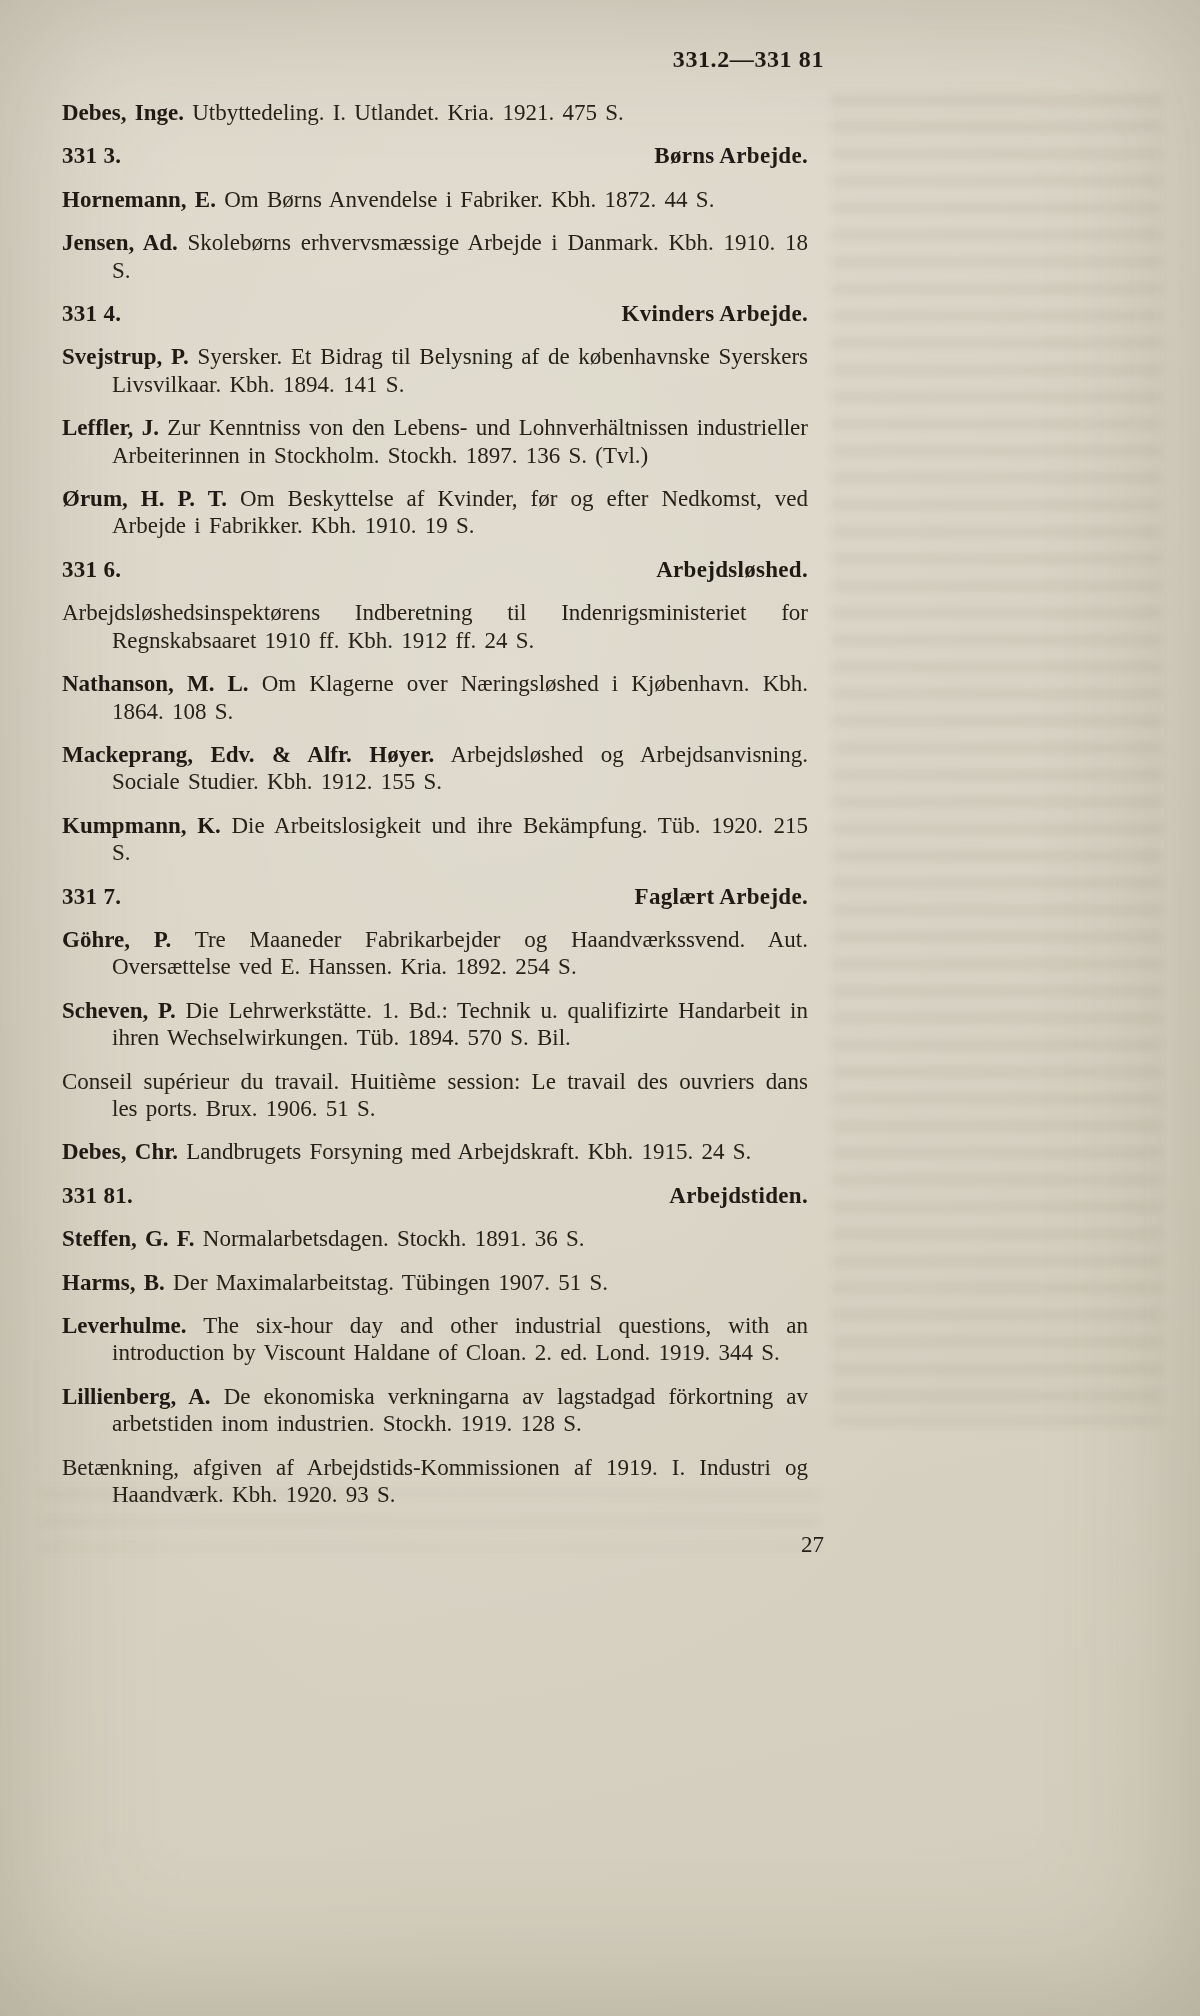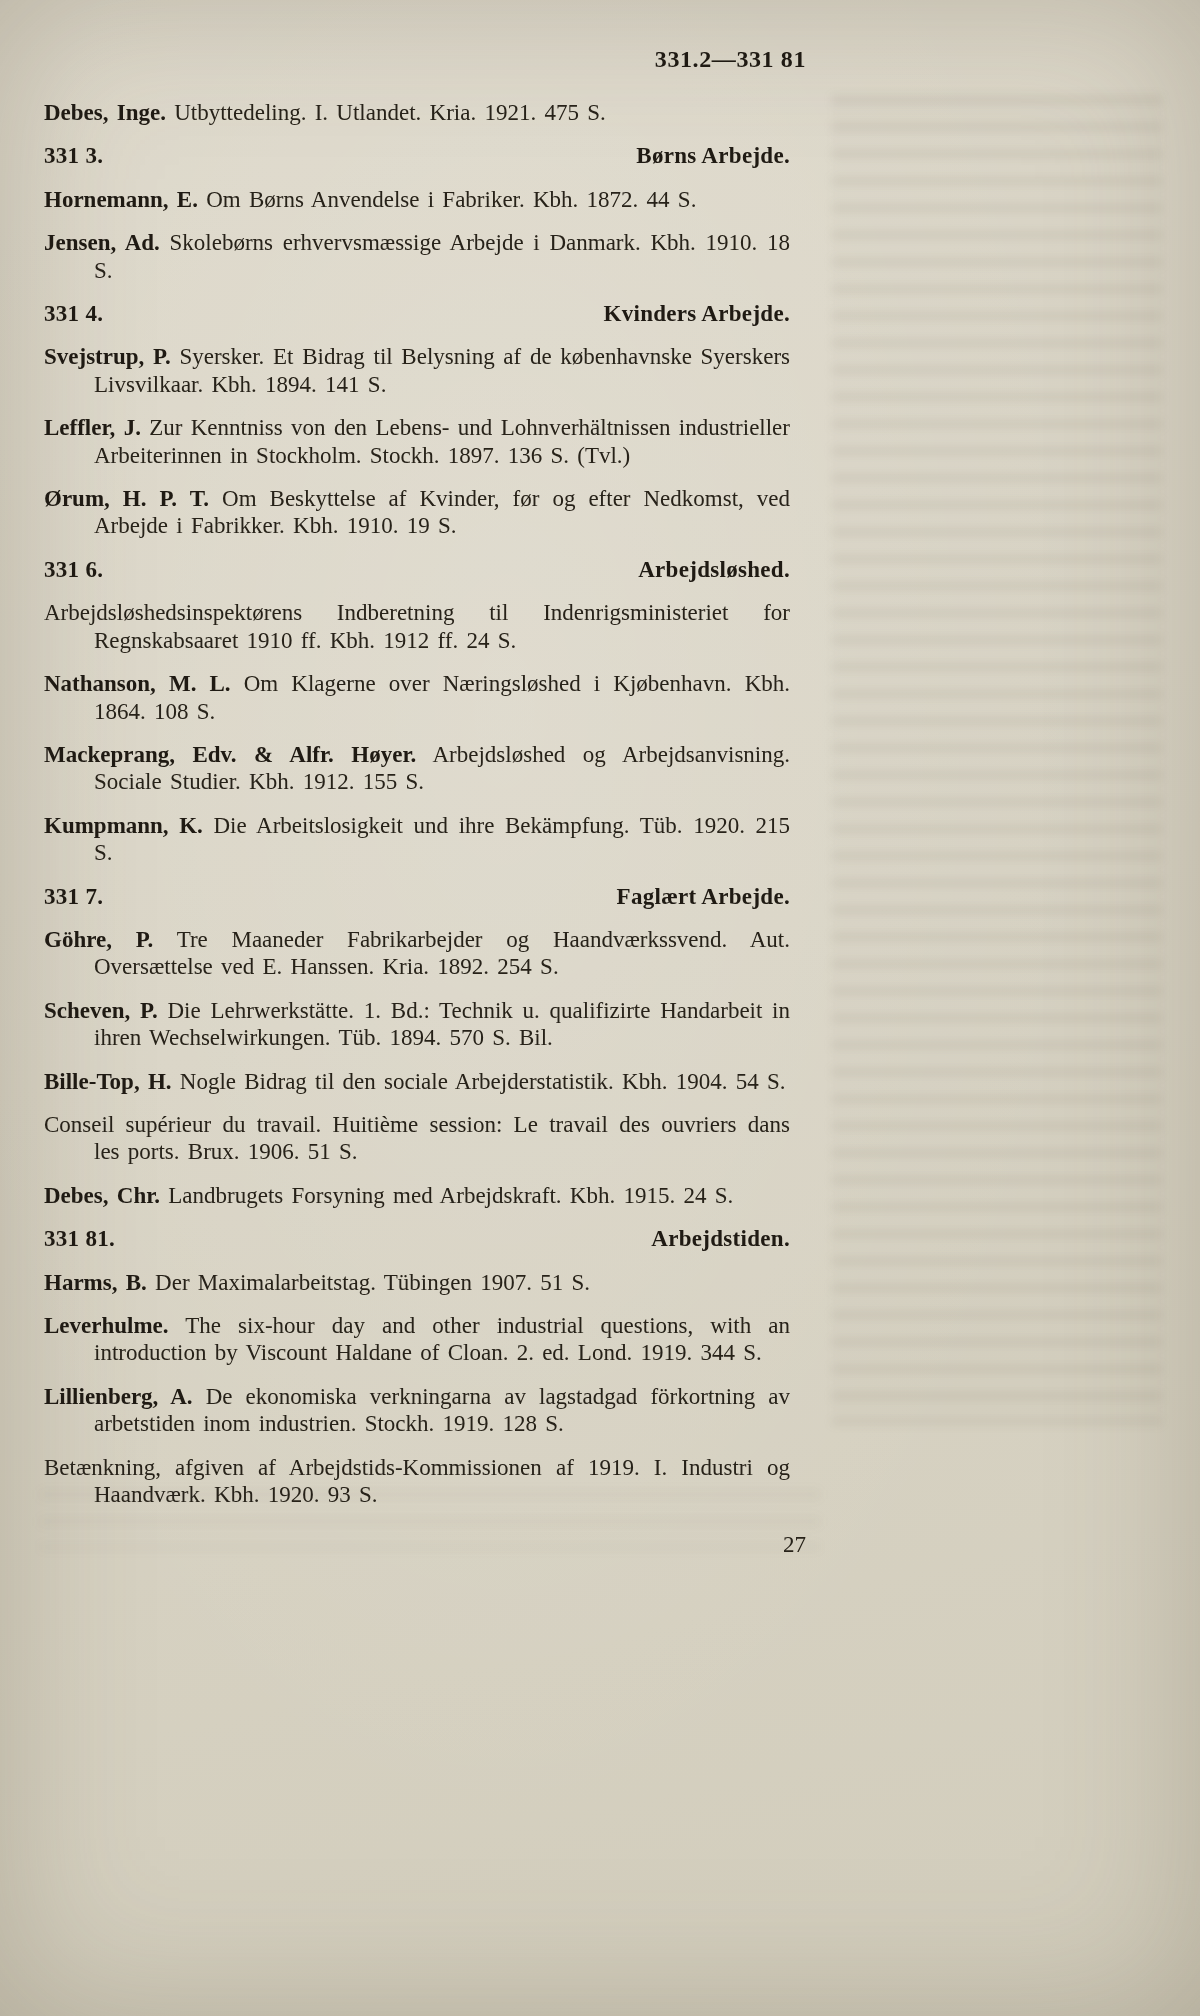--- a/index.html
+++ b/index.html
@@ -41,21 +41,21 @@
     width: 780px;
     height: 60px;
     background: repeating-linear-gradient(180deg,
       rgba(108, 101, 84, 0.05) 0px, rgba(108, 101, 84, 0.05) 9px,
       rgba(108, 101, 84, 0.0) 9px, rgba(108, 101, 84, 0.0) 27px);
     filter: blur(5px);
     pointer-events: none;
   }
   .column {
     position: absolute;
-    left: 28px;
+    left: 46px;
     top: 46px;
     width: 778px;
   }
   .running-head {
     font-size: 24px;
     font-weight: bold;
     text-align: right;
     letter-spacing: 0.6px;
     margin: 0 0 26px 0;
     color: #1f1a13;
@@ -137,31 +137,31 @@
 
     <p class="section-head">
         <span class="sec-num">331 7.</span>
         <span class="sec-title">Faglært Arbejde.</span>
       </p>
 
     <p class="entry"><span class="lead">Göhre, P.</span> <span>Tre Maaneder Fabrikarbejder og Haandværkssvend. Aut. Oversættelse ved E. Hanssen. Kria. 1892. 254 S.</span></p>
 
     <p class="entry"><span class="lead">Scheven, P.</span> <span>Die Lehrwerkstätte. 1. Bd.: Technik u. qualifizirte Handarbeit in ihren Wechselwirkungen. Tüb. 1894. 570 S. Bil.</span></p>
 
-    <p class="entry"><span class="lead">Bille-Top, H.</span> <span>Nogle Bidrag til den sociale Arbejderstatistik. Kbh. 1904. 54 S.</span></p>
 
     <p class="entry"><span>Conseil supérieur du travail. Huitième session: Le travail des ouvriers dans les ports. Brux. 1906. 51 S.</span></p>
 
     <p class="entry"><span class="lead">Debes, Chr.</span> <span>Landbrugets Forsyning med Arbejdskraft. Kbh. 1915. 24 S.</span></p>
 
     <p class="section-head">
         <span class="sec-num">331 81.</span>
         <span class="sec-title">Arbejdstiden.</span>
       </p>
 
+    <p class="entry"><span class="lead">Steffen, G. F.</span> <span>Normalarbetsdagen. Stockh. 1891. 36 S.</span></p>
 
     <p class="entry"><span class="lead">Harms, B.</span> <span>Der Maximalarbeitstag. Tübingen 1907. 51 S.</span></p>
 
     <p class="entry"><span class="lead">Leverhulme.</span> <span>The six-hour day and other industrial questions, with an introduction by Viscount Haldane of Cloan. 2. ed. Lond. 1919. 344 S.</span></p>
 
     <p class="entry"><span class="lead">Lillienberg, A.</span> <span>De ekonomiska verkningarna av lagstadgad förkortning av arbetstiden inom industrien. Stockh. 1919. 128 S.</span></p>
 
     <p class="entry"><span>Betænkning, afgiven af Arbejdstids-Kommissionen af 1919. I. Industri og Haandværk. Kbh. 1920. 93 S.</span></p>
 
     <div class="page-number">27</div>

